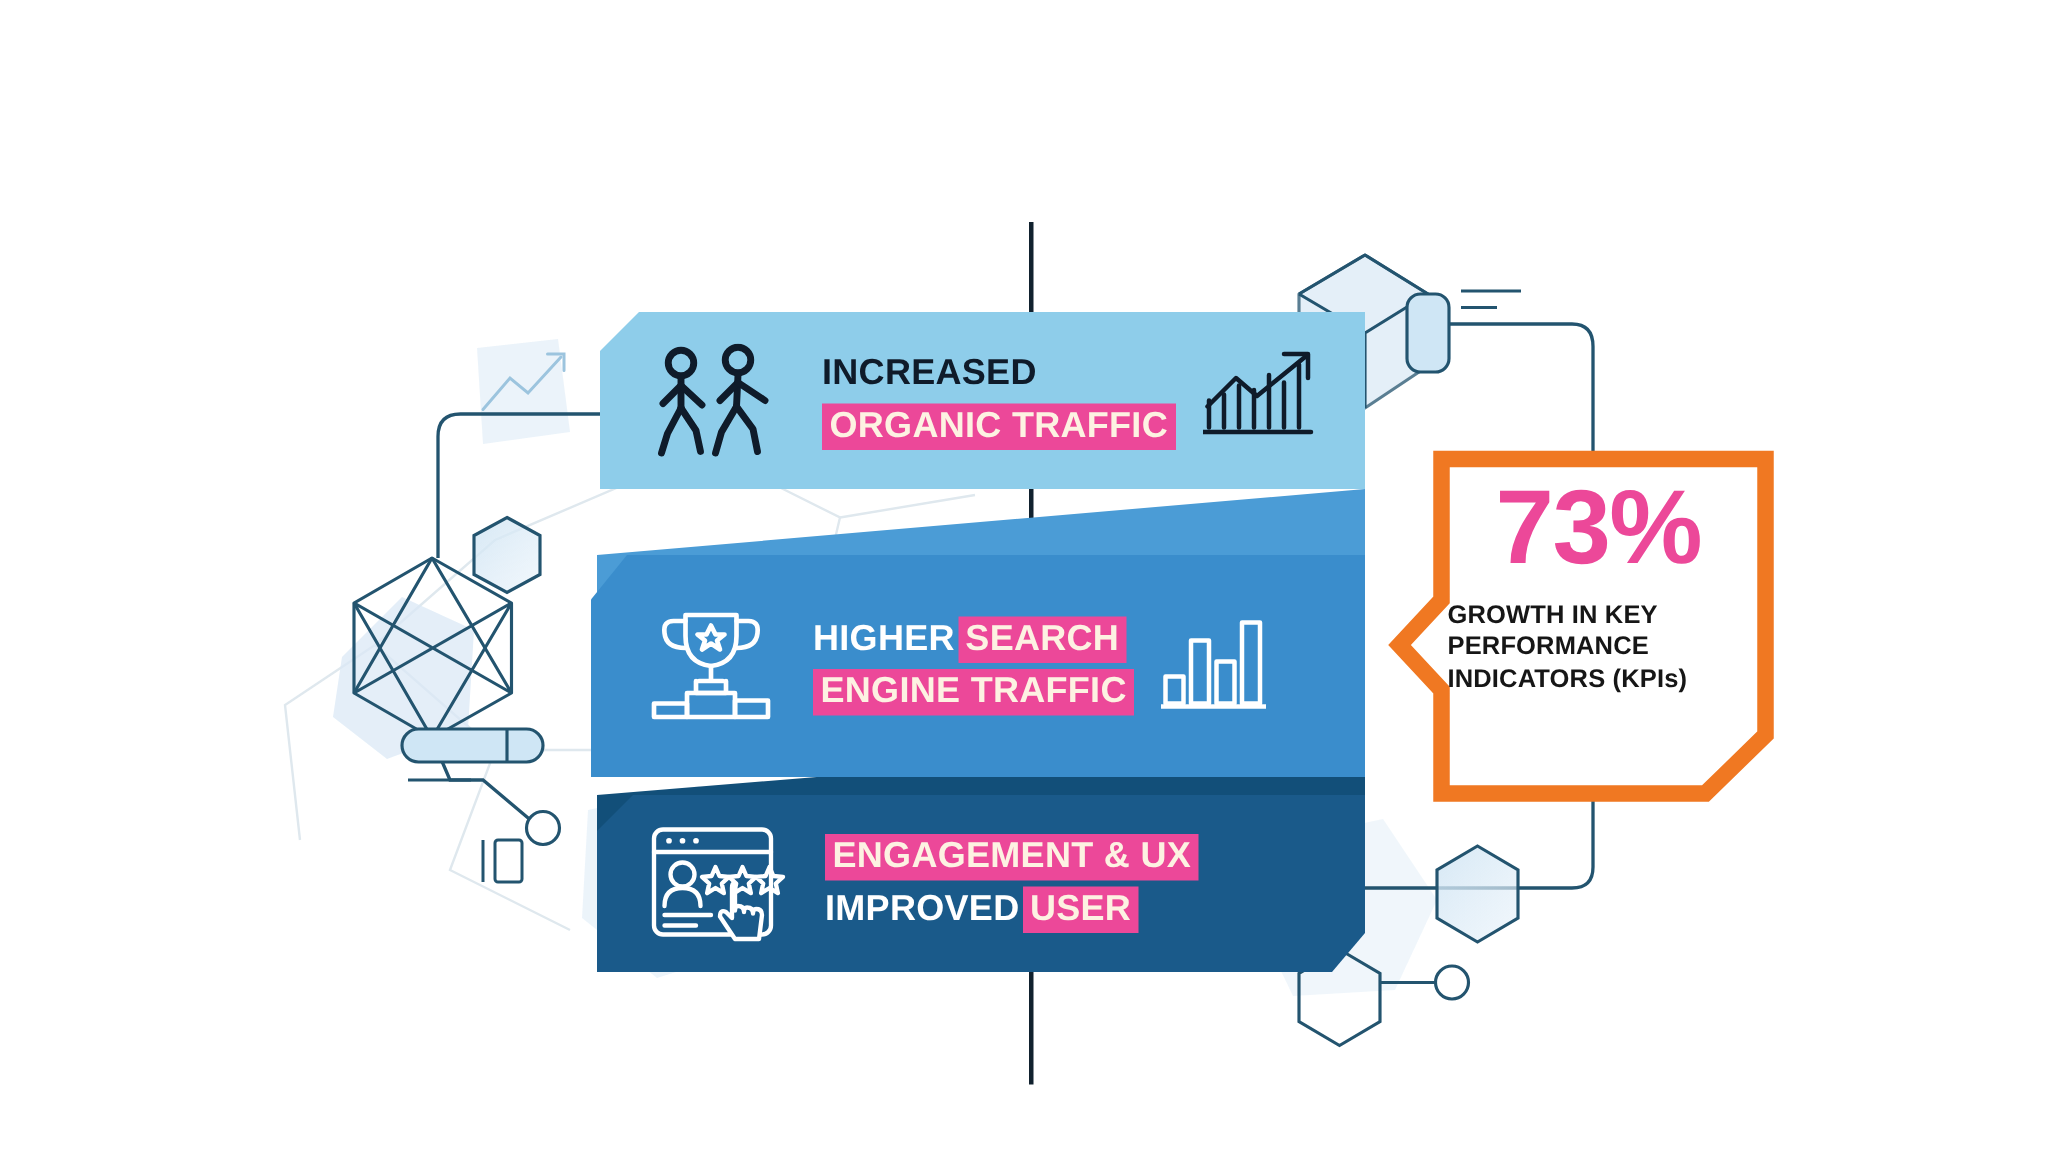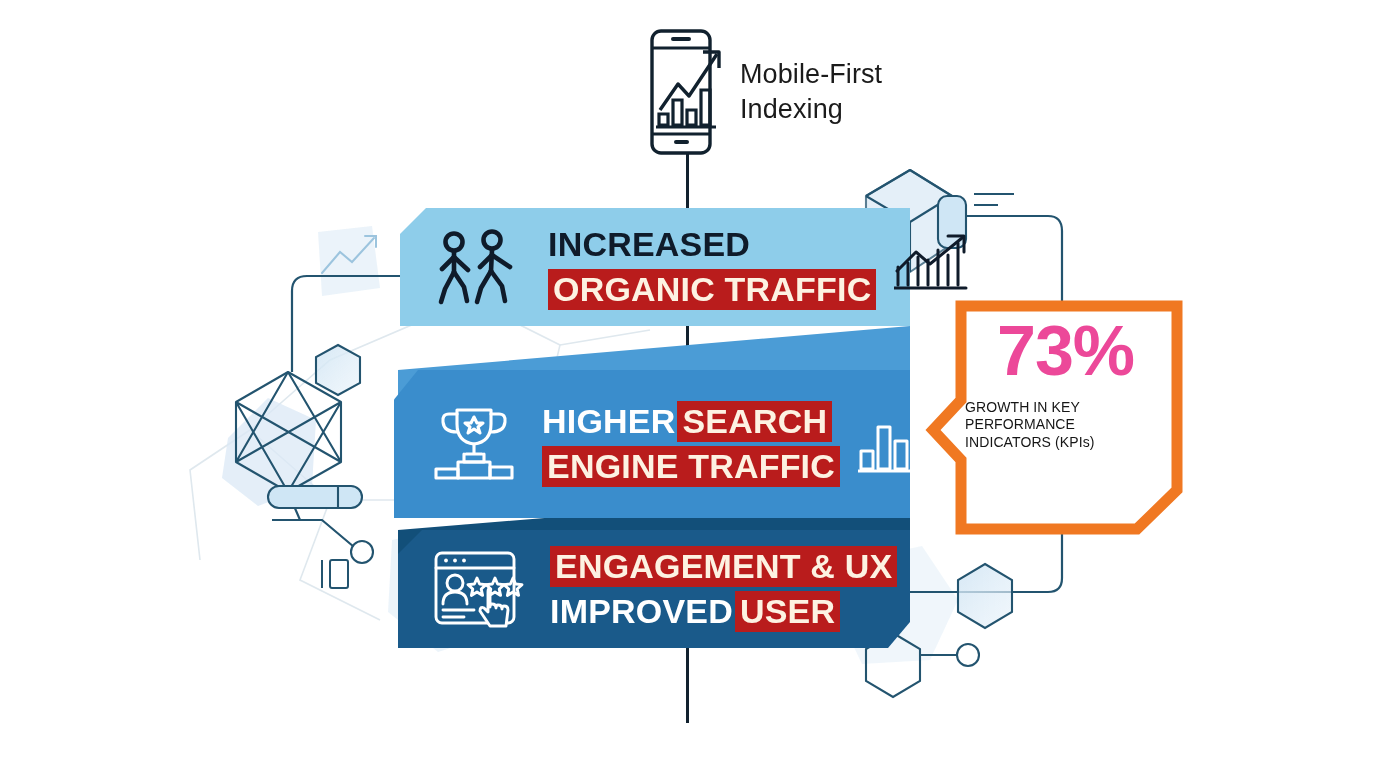--- a/index.html
+++ b/index.html
@@ -46,25 +46,25 @@
   }
   .b-icon { flex: none; display: flex; align-items: center; justify-content: center; }
   .b-text { flex: none; margin-left: 22px; }
   .b-chart { flex: none; margin-left: 18px; }
 
   .tline { display: block; white-space: nowrap; line-height: 1.0; }
   .tline + .tline { margin-top: 4px; }
   .tword {
     display: inline-block;
     font-weight: 700;
-    font-size: 34px;
+    font-size: 24px;
     letter-spacing: 0.2px;
   }
   .tword.hl {
-    background: #b91c1c;
+    background: #ec4899;
     color: #fdf2e2;
     padding: 3px 5px 4px 5px;
   }
   .tword.plain-dark { color: #0f1b2a; padding: 3px 2px 4px 0; }
   .tword.plain-light { color: #ffffff; padding: 3px 2px 4px 0; }
 
   
   #banner-1 { left: 400px; top: 208px; width: 510px; height: 118px; }
   #banner-2 { left: 394px; top: 370px; width: 516px; height: 148px; }
   #banner-3 { left: 398px; top: 530px; width: 512px; height: 118px; }
@@ -79,22 +79,22 @@
     position: absolute; left: 40px; top: 18px; width: 210px;
     text-align: left;
   }
   #callout-stat {
     font-size: 70px; font-weight: 700; color: #ec4899;
     line-height: 0.95; letter-spacing: -1px;
     padding-left: 32px;
   }
   #callout-desc {
     margin-top: 14px;
-    font-size: 14px; line-height: 1.28;
-    color: #161616; font-weight: 400;
+    font-size: 17px; line-height: 1.28;
+    color: #161616; font-weight: 700;
     letter-spacing: 0.1px;
     white-space: pre-line;
   }
 
   
   #stem {
     position: absolute; left: 686px; top: 148px;
     width: 3px; height: 575px; background: #11212e; z-index: 2;
   }
 </style>
@@ -183,41 +183,20 @@
 
     <g stroke="#23546f" stroke-width="2.1" fill="none">
       <path d="M893 633 L920 649 L920 681 L893 697 L866 681 L866 649 Z"></path>
     </g>
     <circle cx="968" cy="655" r="11" stroke="#23546f" stroke-width="2.1" fill="#ffffff"></circle>
     <path d="M920 655 L957 655" stroke="#23546f" stroke-width="2.1" fill="none"></path>
   </svg>
 
   <div id="stem"></div>
 
-  <div id="header">
-    <svg id="phone-icon" viewBox="0 0 76 128">
-      <rect x="4" y="3" width="58" height="122" rx="9" fill="#ffffff" stroke="#11212e" stroke-width="3.4"></rect>
-      <path d="M4 20 L62 20 M4 106 L62 106" stroke="#11212e" stroke-width="3"></path>
-      <rect x="23" y="9" width="20" height="4" rx="2" fill="#11212e"></rect>
-      <rect x="26" y="112" width="15" height="4" rx="2" fill="#11212e"></rect>
-      <g stroke="#11212e" stroke-width="3.2" fill="none">
-        <path d="M11 97 L11 86 L20 86 L20 97 Z"></path>
-        <path d="M25 97 L25 72 L34 72 L34 97 Z"></path>
-        <path d="M39 97 L39 82 L48 82 L48 97 Z"></path>
-        <path d="M53 97 L53 62 L62 62 L62 97 Z"></path>
-        <path d="M8 99 L68 99"></path>
-      </g>
-      <g stroke="#11212e" stroke-width="3.4" fill="none" stroke-linejoin="round">
-        <path d="M12 82 L30 56 L41 68 L69 26"></path>
-        <path d="M55 24 L71 24 L71 40"></path>
-      </g>
-    </svg>
-    <div id="header-title">Mobile-First
-Indexing</div>
-  </div>
 
   <svg class="layer" viewBox="0 0 1376 768" style="z-index:2;">
     <path d="M398 370 L910 326 L910 370 L398 416 Z" fill="#4b9cd6"></path>
     <path d="M398 530 L910 488 L910 530 L398 576 Z" fill="#124f79"></path>
   </svg>
 
   <div class="banner" id="banner-1">
     <svg class="banner-bg" viewBox="0 0 510 118" preserveAspectRatio="none">
       <path d="M26 0 L510 0 L510 118 L0 118 L0 26 Z" fill="#8ecdea"></path>
     </svg>

